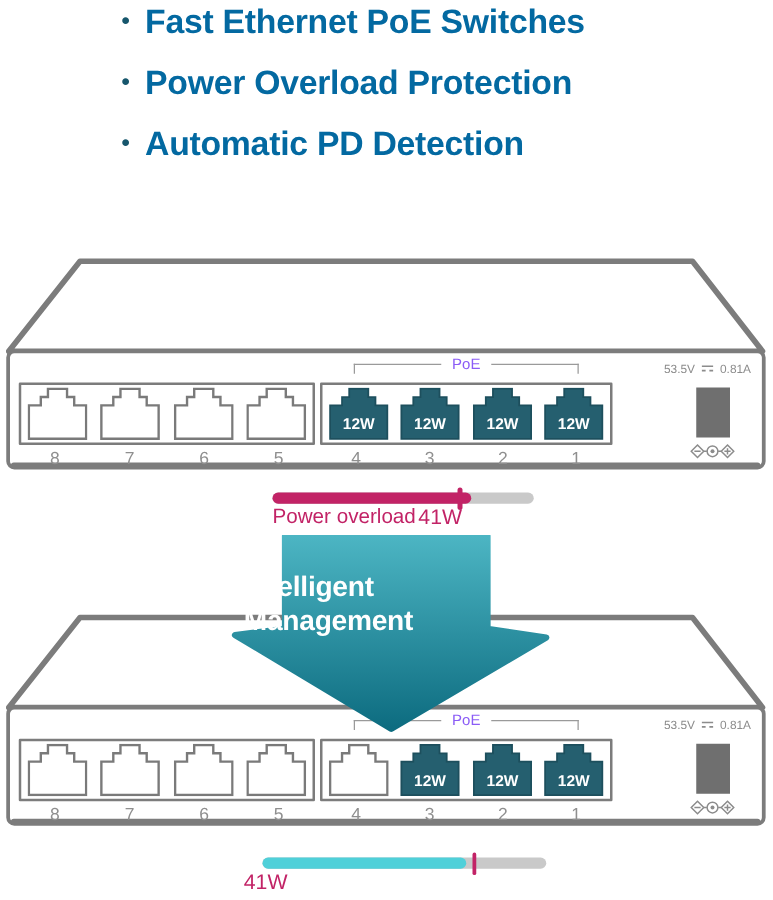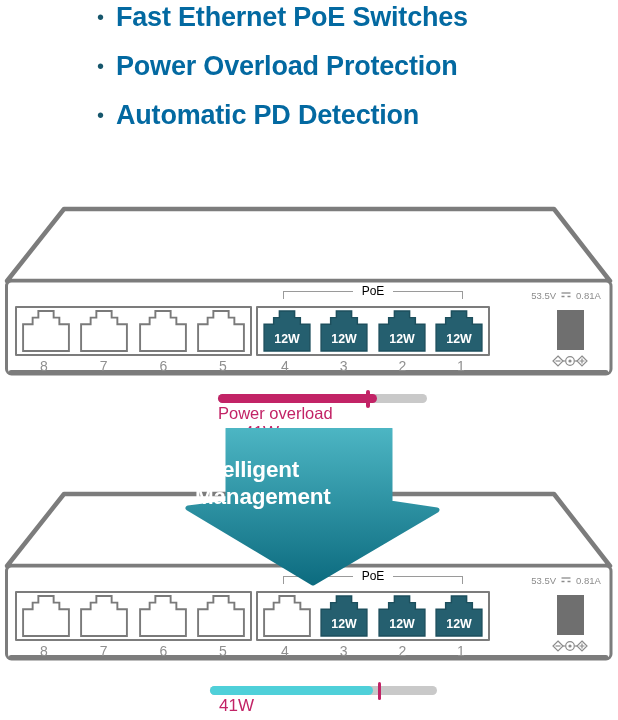--- a/index.html
+++ b/index.html
@@ -12,41 +12,41 @@
   .feature-row{display:flex;align-items:flex-start;height:49px;}
   .bullet{color:#16566c;font-size:20px;line-height:34px;margin-right:12px;}
   .feature-text{color:#0369a1;font-size:27px;line-height:34px;font-weight:700;letter-spacing:-.2px;}
   
   .switch{position:absolute;left:0;width:618px;height:172px;}
   .switch svg.chassis{position:absolute;left:0;top:0;}
   .poe-bracket{position:absolute;left:283px;top:286px_;display:flex;align-items:flex-start;width:180px;height:14px;}
   .poe-bracket .arm{flex:1;height:7px;border-top:1.5px solid #9a9a9a;margin-top:5px;}
   .poe-bracket .arm.left{border-left:1.5px solid #9a9a9a;}
   .poe-bracket .arm.right{border-right:1.5px solid #9a9a9a;}
-  .poe-bracket .poe-label{color:#000000;font-size:12px;line-height:12px;padding:0 9px;margin-top:-1px;}
+  .poe-bracket .poe-label{color:#8b5cf6;font-size:12px;line-height:12px;padding:0 9px;margin-top:-1px;}
   .port-group{position:absolute;height:50px;border:2px solid #7c7c7c;border-radius:1px;
     display:flex;justify-content:space-between;align-items:center;padding:0 5px;box-sizing:border-box;background:#fff;}
   .port{width:48px;height:42px;display:block;}
   .numbers-row{position:absolute;display:flex;justify-content:space-between;padding:0 5px;box-sizing:border-box;}
   .numbers-row span{width:48px;text-align:center;color:#8f8f8f;font-size:14px;}
   .voltage{position:absolute;display:flex;align-items:flex-start;justify-content:center;gap:4px;
     color:#8c8c8c;font-size:9.5px;white-space:nowrap;}
   .jack{position:absolute;width:27px;height:40px;background:#6f6f6f;}
   .polarity{position:absolute;}
   
   .bar-track{position:absolute;height:9px;border-radius:5px;background:#c9c9c9;}
   .bar-fill{position:absolute;left:0;top:0;height:9px;border-radius:5px;}
   .bar-fill.pink{background:#c22366;}
   .bar-fill.teal{background:#4fd0d9;}
   .bar-marker{position:absolute;top:-4.5px;width:3.5px;height:18px;border-radius:2px;background:#c22366;}
-  .bar-labels{position:absolute;display:flex;align-items:flex-start;white-space:nowrap;flex-direction:column;}
+  .bar-labels{position:absolute;display:flex;align-items:flex-start;white-space:nowrap;}
   .bar-label{font-size:16.5px;font-weight:500;}
   .bar-label.pink{color:#c22366;}
   .bar-label.tealtext{color:#16566c;}
-  .bar-value{color:#c22366;font-size:17px;font-weight:500;margin-left:26px;}
+  .bar-value{color:#c22366;font-size:17px;font-weight:500;margin-left:2px;}
   
   .arrow-svg{position:absolute;left:180px;top:428px;z-index:5;}
   .arrow-text{position:absolute;left:195px;top:456px;width:230px;z-index:6;text-align:left;
     color:#fff;font-size:22.5px;font-weight:700;line-height:27px;letter-spacing:-.2px;}
 </style>
 </head>
 <body>
 
 <svg width="0" height="0" style="position:absolute">
   <defs>

